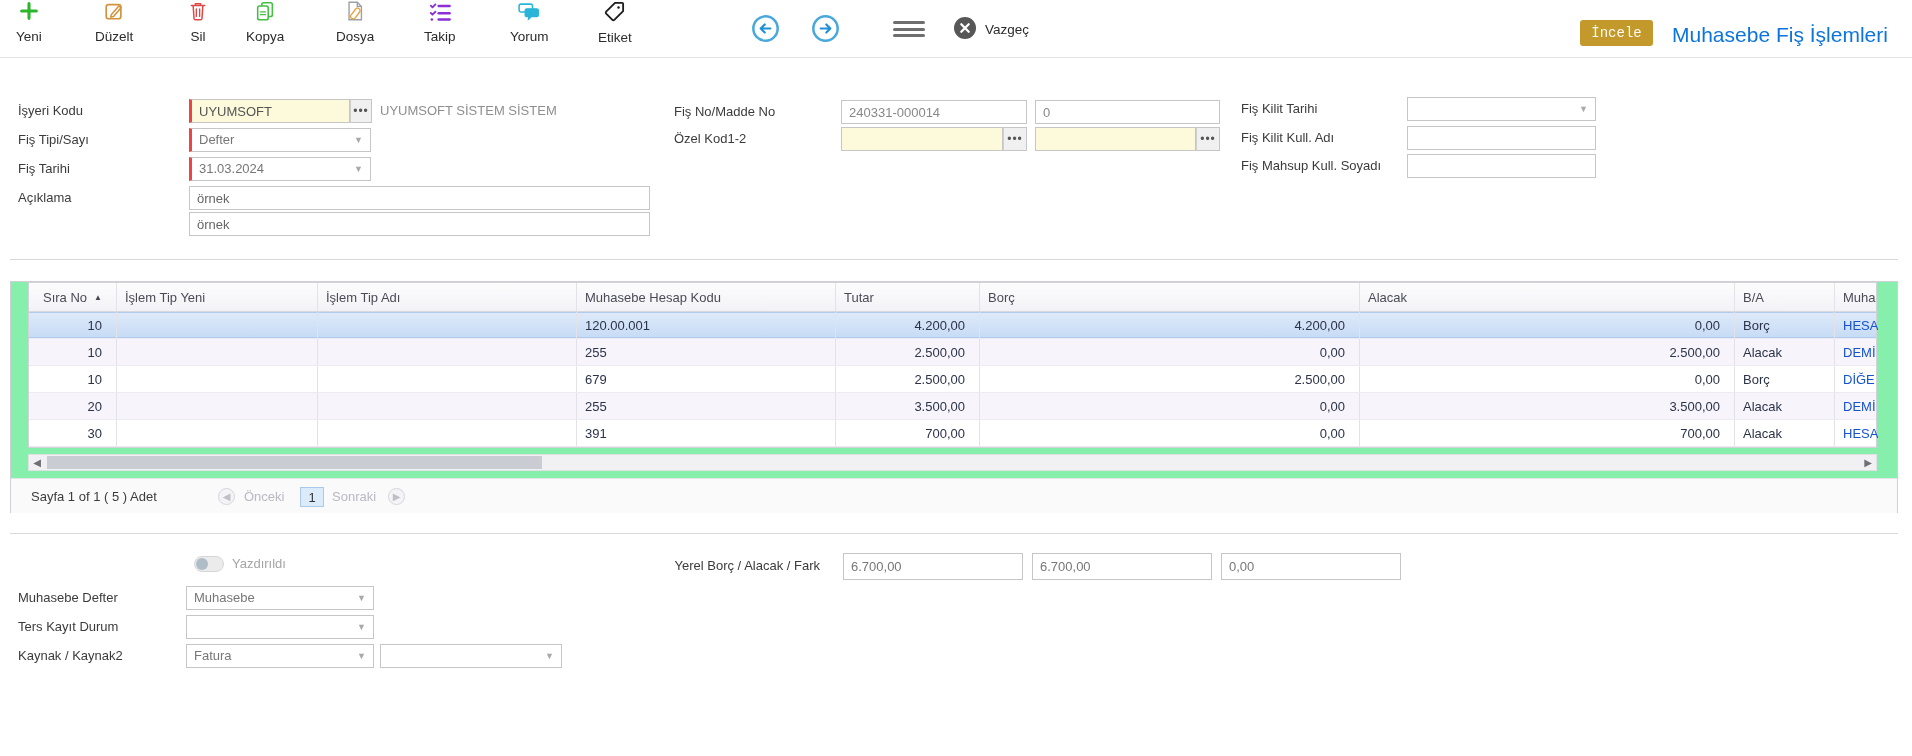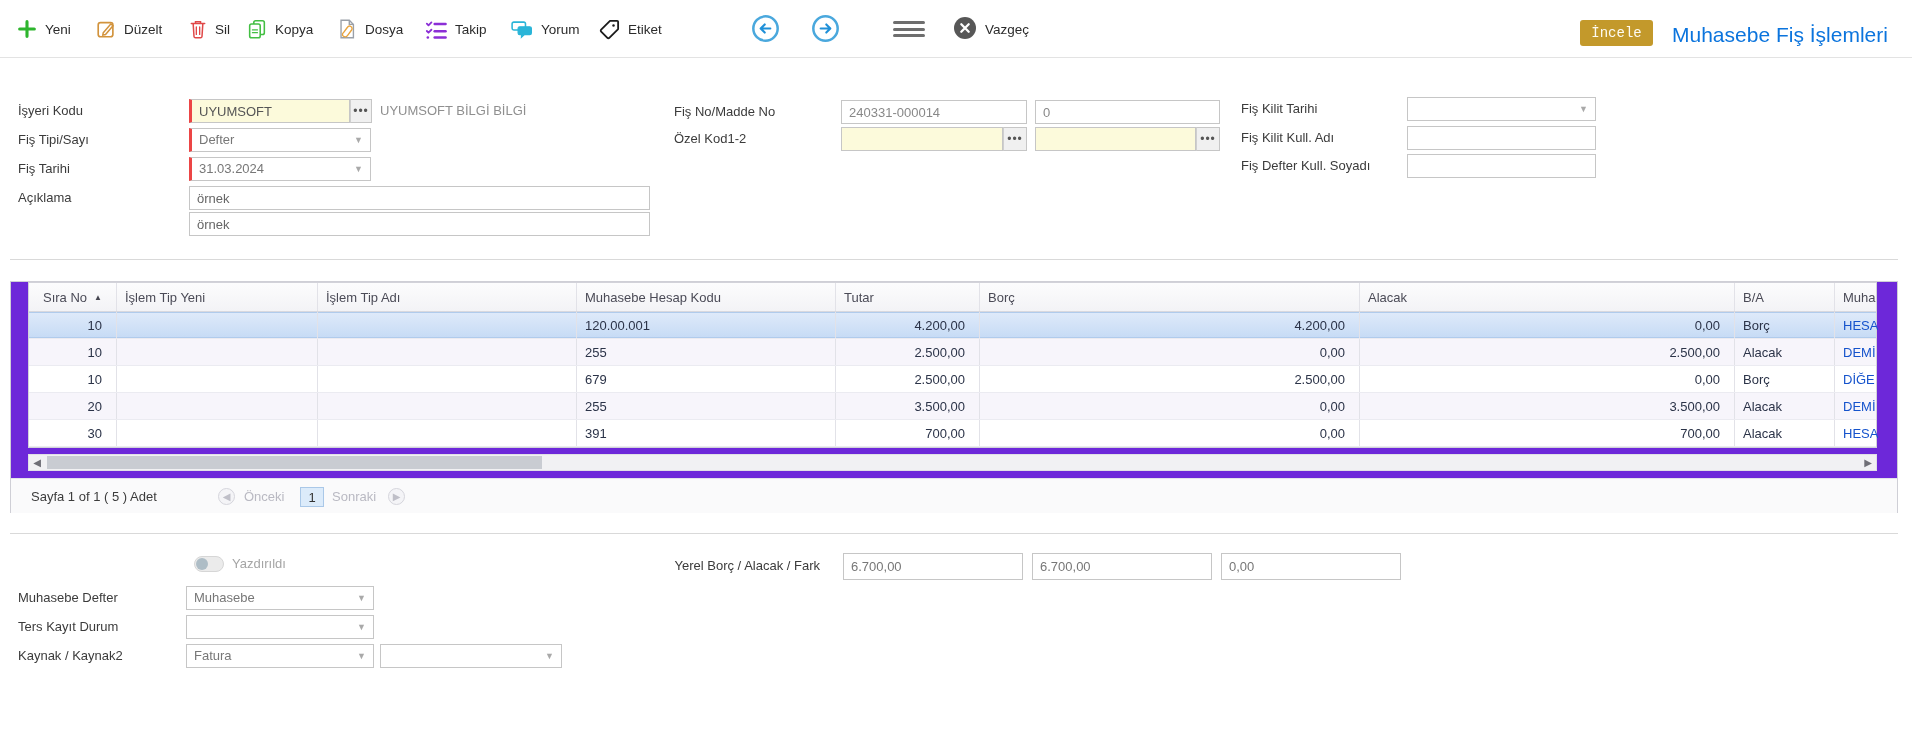--- a/index.html
+++ b/index.html
@@ -4,21 +4,21 @@
 <style>
   * { margin:0; padding:0; box-sizing:border-box; }
   html,body { background:#fff; }
   .page {
     position:relative; width:1912px; height:756px; background:#fff;
     font-family:"Liberation Sans","DejaVu Sans",sans-serif; font-size:13px; color:#2f2f2f;
     overflow:hidden;
   }
   
   .toolbar { position:absolute; left:0; top:0; width:1912px; height:58px; background:#fff; border-bottom:1px solid #e3e3e3; }
-  .tb-item { position:absolute; top:0; height:58px; display:flex; align-items:center; gap:7px; cursor:pointer; font-size:13.5px; color:#2b2b2b; }
+  .tb-item { position:absolute; top:0; height:58px; display:flex; align-items:center; gap:7px; cursor:pointer; font-size:13.5px; color:#2b2b2b;flex-direction:column; }
   .tb-item svg { display:block; }
   .nav-btn { position:absolute; top:14px; width:29px; height:29px; cursor:pointer; }
   .burger { position:absolute; left:893px; top:21px; width:32px; height:16px; cursor:pointer; }
   .burger i { display:block; height:3px; background:#6e6e6e; border-radius:2px; margin-bottom:3.5px; }
   .vazgec { position:absolute; left:953px; top:0; height:58px; display:flex; align-items:center; gap:8px; cursor:pointer; font-size:13.5px; color:#2b2b2b; }
   .incele-btn { position:absolute; left:1580px; top:20px; width:73px; height:26px; background:#c3992b; color:#fdfbf2;
     border:none; border-radius:3px; font-size:14px; font-family:Liberation Mono, monospace; cursor:pointer; }
   .page-title { position:absolute; left:1672px; top:23px; font-size:21px; color:#0b74dd; white-space:nowrap; }
   
   .flabel { position:absolute; height:24px; line-height:24px; color:#3b3b3b; white-space:nowrap; }
@@ -28,21 +28,21 @@
   .ipt.yellow { background:#fcfadb; }
   .ipt.req { border-left:3px solid #ec4545; }
   .dots-btn { position:absolute; height:24px; width:22px; background:#f0f0f0; border:1px solid #c6c6c6; border-left:1px solid #cfcfcf;
     color:#555; font-size:12px; line-height:22px; text-align:center; cursor:pointer; letter-spacing:1px; }
   .sel { position:absolute; height:24px; border:1px solid #c6c6c6; background:#fff; color:#777; line-height:22px;
     padding:0 7px; cursor:pointer; white-space:nowrap; overflow:hidden; }
   .sel.req { border-left:3px solid #ec4545; }
   .sel .arr { position:absolute; right:7px; top:0; line-height:22px; font-size:9px; color:#a9a9a9; }
   .divider { position:absolute; height:1px; background:#d9d9d9; }
   
-  .panel { position:absolute; left:10px; top:281px; width:1888px; height:232px; border:1px solid #cfcfd6; background:#6d28d9; }
+  .panel { position:absolute; left:10px; top:281px; width:1888px; height:232px; border:1px solid #cfcfd6; background:#86efac; }
   .tbl { position:absolute; left:17px; top:0px; width:1849px; border:1px solid #d2d2d9; border-top:none; background:#fff; }
   .hrow { position:relative; height:30px; background:linear-gradient(#fcfcfd,#f3f3f6); border-top:1px solid #d2d2d9; border-bottom:1px solid #d8d8de; }
   .row { position:relative; height:27px; border-bottom:1px solid #ebebf1; cursor:pointer;padding-left:48px; }
   .row.r-alt { background:#f7f5fb; }
   .row.r-sel { background:linear-gradient(#dfeafa,#c6dbf5); box-shadow:inset 0 1px #b0cbec, inset 0 -1px #b0cbec; }
   .cell { position:absolute; top:0; bottom:0; border-right:1px solid #e2e2e8; overflow:hidden; white-space:nowrap;
     padding:0 8px; display:flex; align-items:center; color:#2b3348; }
   .hrow .cell { color:#4b4b57; }
   .cell.num { justify-content:flex-end; padding-right:14px; }
   .cell.link { color:#1553cc; }
@@ -198,21 +198,21 @@
     <div class="page-title">Muhasebe Fiş İşlemleri</div>
   </div>
 
   <div class="flabel" style="left:18px;top:99px">İşyeri Kodu</div>
   <div class="flabel" style="left:18px;top:128px">Fiş Tipi/Sayı</div>
   <div class="flabel" style="left:18px;top:157px">Fiş Tarihi</div>
   <div class="flabel" style="left:18px;top:186px">Açıklama</div>
 
   <input class="ipt yellow req" style="left: 189px; top: 99px; width: 161px;" readonly="" value="UYUMSOFT">
   <div class="dots-btn" style="left:350px;top:99px">•••</div>
-  <div class="flabel" style="left:380px;top:99px;color:#8f8f8f">UYUMSOFT BİLGİ BİLGİ</div>
+  <div class="flabel" style="left:380px;top:99px;color:#8f8f8f">UYUMSOFT SİSTEM SİSTEM</div>
 
   <div class="sel req" style="left:189px;top:128px;width:182px">
     <span>Defter</span>
     <span class="arr">▼</span>
   </div>
   <div class="sel req" style="left:189px;top:157px;width:182px">
     <span>31.03.2024</span>
     <span class="arr">▼</span>
   </div>
 
@@ -225,21 +225,21 @@
   <input class="ipt gray" style="left: 841px; top: 100px; width: 186px;" readonly="" value="240331-000014">
   <input class="ipt gray" style="left: 1035px; top: 100px; width: 185px;" readonly="" value="0">
 
   <input class="ipt yellow" style="left: 841px; top: 127px; width: 162px;" value="">
   <div class="dots-btn" style="left:1003px;top:127px;width:24px">•••</div>
   <input class="ipt yellow" style="left: 1035px; top: 127px; width: 161px;" value="">
   <div class="dots-btn" style="left:1196px;top:127px;width:24px">•••</div>
 
   <div class="flabel" style="left:1241px;top:97px">Fiş Kilit Tarihi</div>
   <div class="flabel" style="left:1241px;top:126px">Fiş Kilit Kull. Adı</div>
-  <div class="flabel" style="left:1241px;top:154px">Fiş Defter Kull. Soyadı</div>
+  <div class="flabel" style="left:1241px;top:154px">Fiş Mahsup Kull. Soyadı</div>
 
   <div class="sel" style="left:1407px;top:97px;width:189px">
     <span></span>
     <span class="arr">▼</span>
   </div>
   <input class="ipt" style="left: 1407px; top: 126px; width: 189px;" value="">
   <input class="ipt" style="left: 1407px; top: 154px; width: 189px;" value="">
 
   <div class="divider" style="left:10px;top:259px;width:1888px"></div>
 

